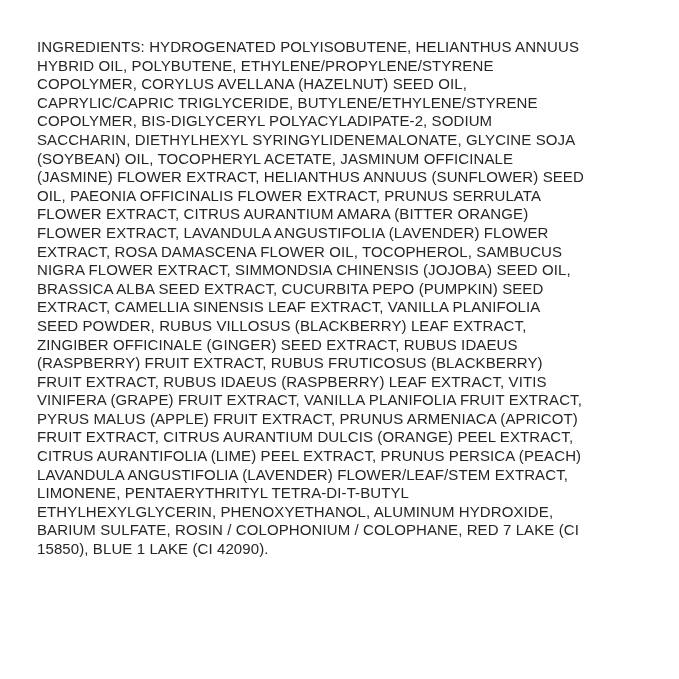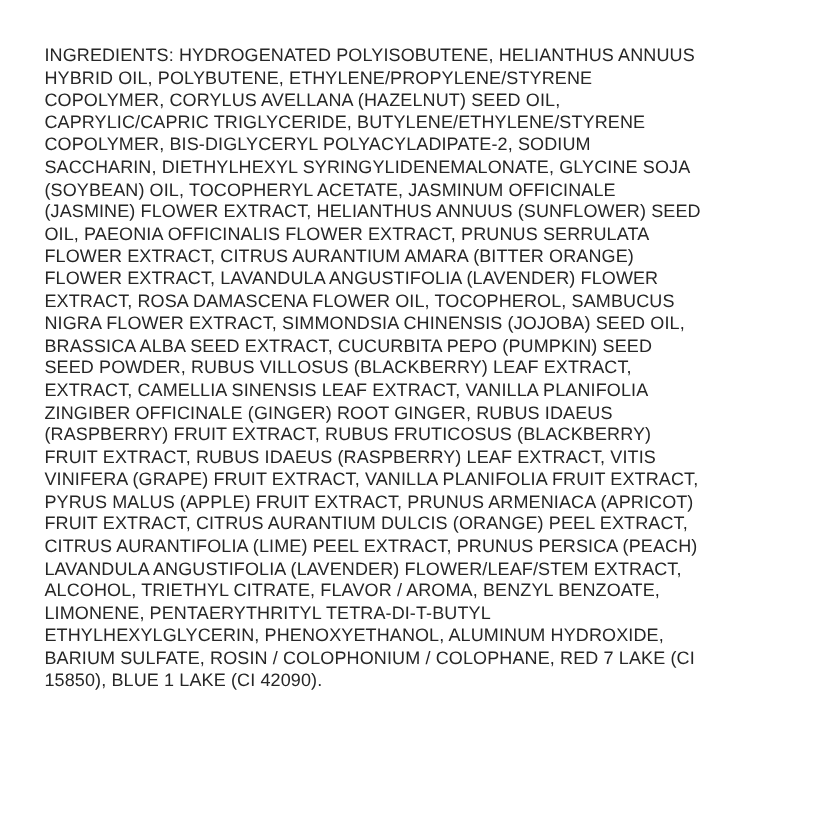--- a/index.html
+++ b/index.html
@@ -42,29 +42,28 @@
       <div class="line">COPOLYMER, BIS-DIGLYCERYL POLYACYLADIPATE-2, SODIUM</div>
       <div class="line">SACCHARIN, DIETHYLHEXYL SYRINGYLIDENEMALONATE, GLYCINE SOJA</div>
       <div class="line">(SOYBEAN) OIL, TOCOPHERYL ACETATE, JASMINUM OFFICINALE</div>
       <div class="line">(JASMINE) FLOWER EXTRACT, HELIANTHUS ANNUUS (SUNFLOWER) SEED</div>
       <div class="line">OIL, PAEONIA OFFICINALIS FLOWER EXTRACT, PRUNUS SERRULATA</div>
       <div class="line">FLOWER EXTRACT, CITRUS AURANTIUM AMARA (BITTER ORANGE)</div>
       <div class="line">FLOWER EXTRACT, LAVANDULA ANGUSTIFOLIA (LAVENDER) FLOWER</div>
       <div class="line">EXTRACT, ROSA DAMASCENA FLOWER OIL, TOCOPHEROL, SAMBUCUS</div>
       <div class="line">NIGRA FLOWER EXTRACT, SIMMONDSIA CHINENSIS (JOJOBA) SEED OIL,</div>
       <div class="line">BRASSICA ALBA SEED EXTRACT, CUCURBITA PEPO (PUMPKIN) SEED</div>
+      <div class="line">EXTRACT, CAMELLIA SINENSIS LEAF EXTRACT, VANILLA PLANIFOLIA</div>
       <div class="line">SEED POWDER, RUBUS VILLOSUS (BLACKBERRY) LEAF EXTRACT,</div>
-      <div class="line">EXTRACT, CAMELLIA SINENSIS LEAF EXTRACT, VANILLA PLANIFOLIA</div>
-      <div class="line">ZINGIBER OFFICINALE (GINGER) ROOT GINGER, RUBUS IDAEUS</div>
+      <div class="line">ZINGIBER OFFICINALE (GINGER) SEED EXTRACT, RUBUS IDAEUS</div>
       <div class="line">(RASPBERRY) FRUIT EXTRACT, RUBUS FRUTICOSUS (BLACKBERRY)</div>
       <div class="line">FRUIT EXTRACT, RUBUS IDAEUS (RASPBERRY) LEAF EXTRACT, VITIS</div>
       <div class="line">VINIFERA (GRAPE) FRUIT EXTRACT, VANILLA PLANIFOLIA FRUIT EXTRACT,</div>
       <div class="line">PYRUS MALUS (APPLE) FRUIT EXTRACT, PRUNUS ARMENIACA (APRICOT)</div>
       <div class="line">FRUIT EXTRACT, CITRUS AURANTIUM DULCIS (ORANGE) PEEL EXTRACT,</div>
       <div class="line">CITRUS AURANTIFOLIA (LIME) PEEL EXTRACT, PRUNUS PERSICA (PEACH)</div>
       <div class="line">LAVANDULA ANGUSTIFOLIA (LAVENDER) FLOWER/LEAF/STEM EXTRACT,</div>
-      <div class="line">ALCOHOL, TRIETHYL CITRATE, FLAVOR / AROMA, BENZYL BENZOATE,</div>
       <div class="line">LIMONENE, PENTAERYTHRITYL TETRA-DI-T-BUTYL</div>
       <div class="line">ETHYLHEXYLGLYCERIN, PHENOXYETHANOL, ALUMINUM HYDROXIDE,</div>
       <div class="line">BARIUM SULFATE, ROSIN / COLOPHONIUM / COLOPHANE, RED 7 LAKE (CI</div>
       <div class="line">15850), BLUE 1 LAKE (CI 42090).</div>
     </div>
 </div>
 
 </body></html>

